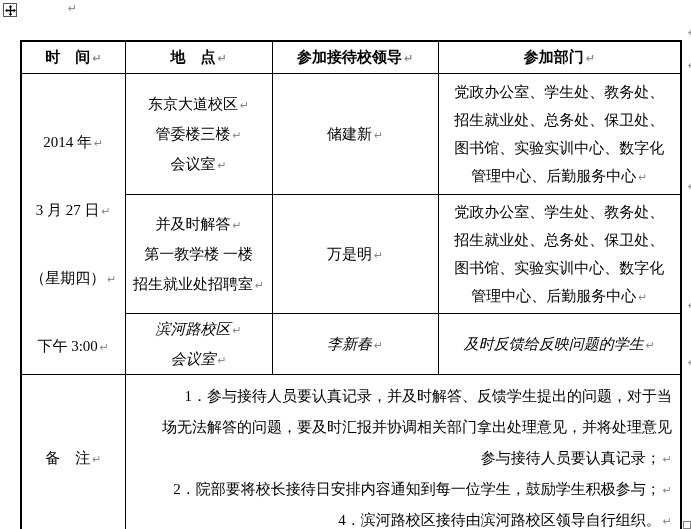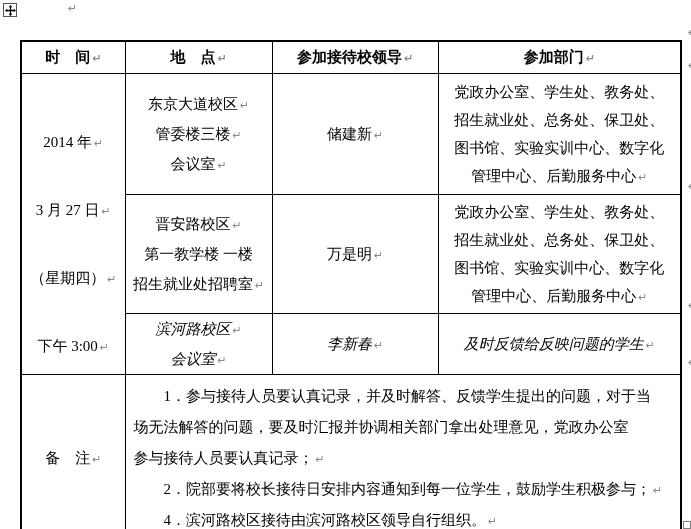--- a/index.html
+++ b/index.html
@@ -45,21 +45,21 @@
   tr.rmk  { height:169px; }
 
   td.center { text-align:center; }
   .lines .line { line-height:28px; white-space:nowrap; }
   td.loc .line, td.leader-cell { line-height:30px; }
   td.time-cell .line { line-height:28px;margin-top:40px; }
   td.dept .line { line-height:28px; }
   td.dept { padding:0 5px; }
 
   td.remarks { text-align:left; padding:2px 8px; }
-  td.remarks .line { line-height:31px; white-space:nowrap; }
+  td.remarks .line { line-height:31px; white-space:nowrap;text-align:right; }
   td.remarks .line.indent { text-indent:2em; }
 
   
   .resize-handle {
     position:absolute; left:683px; top:521px; width:8px; height:8px;
     border:1px solid #808080; background:#fff; box-sizing:border-box;
   }
 </style>
 </head>
 <body>
@@ -105,21 +105,21 @@
       <td class="center leader-cell"><span>储建新</span><span class="pmark">↵</span></td>
       <td class="center dept lines">
             <div class="line"><span>党政办公室、学生处、教务处、</span></div>
             <div class="line"><span>招生就业处、总务处、保卫处、</span></div>
             <div class="line"><span>图书馆、实验实训中心、数字化</span></div>
             <div class="line"><span>管理中心、后勤服务中心</span><span class="pmark">↵</span></div>
           </td>
     </tr>
     <tr class="r2">
       <td class="center loc lines">
-            <div class="line"><span>晋安路校区</span><span class="pmark">↵</span></div>
+            <div class="line"><span>并及时解答</span><span class="pmark">↵</span></div>
             <div class="line"><span>第一教学楼 一楼</span></div>
             <div class="line"><span>招生就业处招聘室</span><span class="pmark">↵</span></div>
           </td>
       <td class="center leader-cell"><span>万是明</span><span class="pmark">↵</span></td>
       <td class="center dept lines">
             <div class="line"><span>党政办公室、学生处、教务处、</span></div>
             <div class="line"><span>招生就业处、总务处、保卫处、</span></div>
             <div class="line"><span>图书馆、实验实训中心、数字化</span></div>
             <div class="line"><span>管理中心、后勤服务中心</span><span class="pmark">↵</span></div>
           </td>
@@ -131,21 +131,21 @@
           </td>
       <td class="center leader-cell"><span>李新春</span><span class="pmark">↵</span></td>
       <td class="center dept lines">
             <div class="line"><span>及时反馈给反映问题的学生</span><span class="pmark">↵</span></div>
           </td>
     </tr>
     <tr class="rmk">
       <td class="center"><span>备　注</span><span class="pmark">↵</span></td>
       <td class="remarks lines" colspan="3">
             <div class="line indent"><span>1．参与接待人员要认真记录，并及时解答、反馈学生提出的问题，对于当</span></div>
-            <div class="line"><span>场无法解答的问题，要及时汇报并协调相关部门拿出处理意见，党政办公室</span></div>
+            <div class="line"><span>场无法解答的问题，要及时汇报并协调相关部门拿出处理意见，并将处理意见</span></div>
             <div class="line"><span>参与接待人员要认真记录；</span><span class="pmark">↵</span></div>
             <div class="line indent"><span>2．院部要将校长接待日安排内容通知到每一位学生，鼓励学生积极参与；</span><span class="pmark">↵</span></div>
             <div class="line indent"><span>4．滨河路校区接待由滨河路校区领导自行组织。</span><span class="pmark">↵</span></div>
           </td>
     </tr>
   </tbody>
     </table>
 
   <span class="pmark free-mark rowend-0">↵</span>
   <span class="pmark free-mark rowend-1">↵</span>

